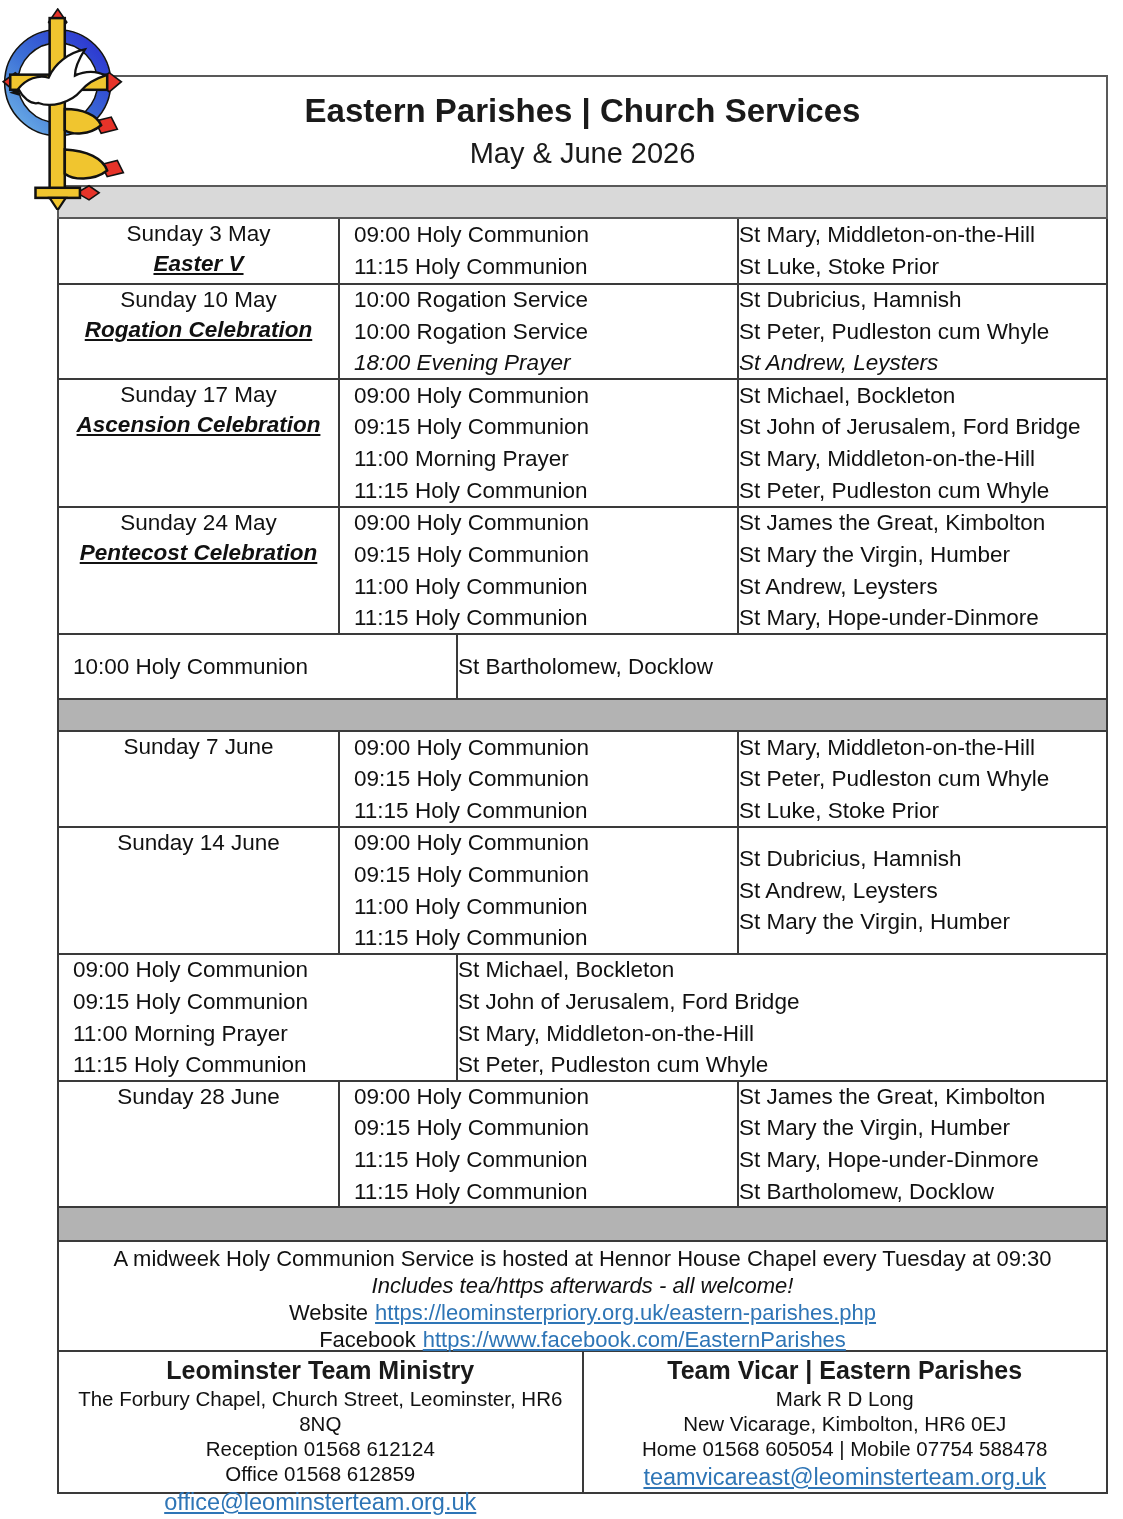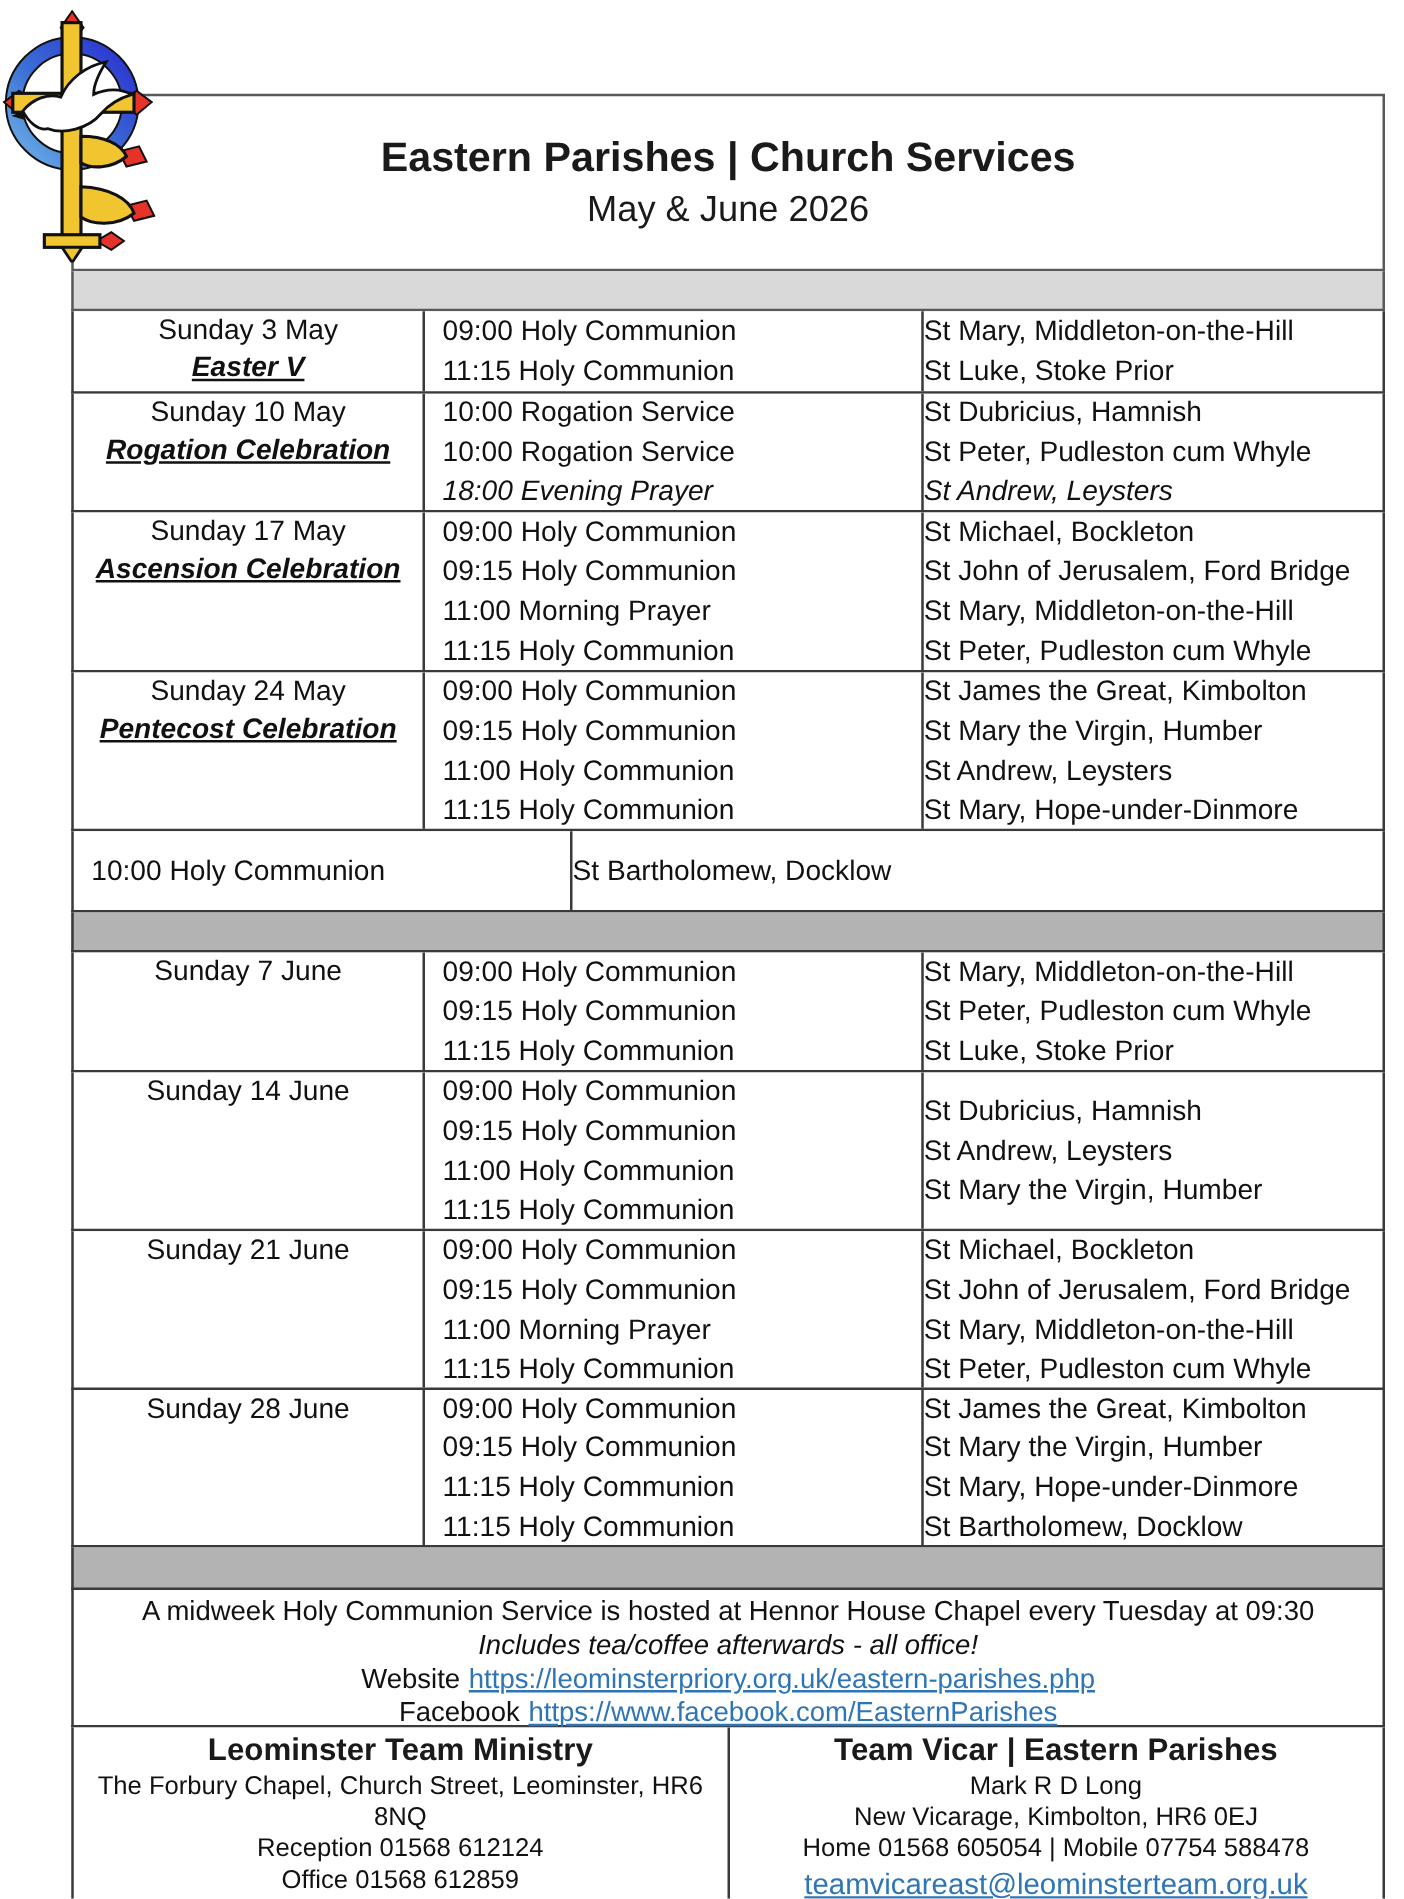--- a/index.html
+++ b/index.html
@@ -1,21 +1,21 @@
 <!DOCTYPE html>
 <html><head>
 <meta charset="utf-8">
 <style>
   html,body{margin:0;padding:0;background:#ffffff;}
   .page{position:relative;width:1123px;height:1519px;background:#fff;
         font-family:"Liberation Sans","DejaVu Sans",sans-serif;color:#111;overflow:hidden;}
   .doc{position:absolute;left:57px;top:75px;width:1051px;}
 
   
-  .header-box{box-sizing:border-box;height:142px;border:2px solid #595959;background:#fff;
+  .header-box{box-sizing:border-box;height:112px;border:2px solid #595959;background:#fff;
               display:flex;flex-direction:column;justify-content:center;align-items:center;}
   .title{font-size:33px;font-weight:bold;color:#1a1a1a;}
   .subtitle{font-size:29px;margin-top:7px;color:#1a1a1a;}
 
   
   .band{box-sizing:border-box;}
   .band-light{height:32px;background:#d9d9d9;border:2px solid #595959;border-top:none;}
   .band-mid{height:32px;background:#b3b3b3;border:2px solid #3a3a3a;border-top:none;}
   .band-mid2{height:34px;background:#b3b3b3;border:2px solid #3a3a3a;border-top:none;}
 
@@ -204,23 +204,20 @@
         <div class="line">11:15 Holy Communion</div>
       </div>
       <div class="c-loc">
         <div class="line">St Dubricius, Hamnish</div>
         <div class="line">St Andrew, Leysters</div>
         <div class="line">St Mary the Virgin, Humber</div>
       </div>
     </div>
 
     <div class="srow h127">
-      <div class="c-date">
-        <div class="date">Sunday 21 June</div>
-      </div>
       <div class="c-svc">
         <div class="line">09:00 Holy Communion</div>
         <div class="line">09:15 Holy Communion</div>
         <div class="line">11:00 Morning Prayer</div>
         <div class="line">11:15 Holy Communion</div>
       </div>
       <div class="c-loc">
         <div class="line">St Michael, Bockleton</div>
         <div class="line">St John of Jerusalem, Ford Bridge</div>
         <div class="line">St Mary, Middleton-on-the-Hill</div>
@@ -243,21 +240,21 @@
         <div class="line">St Mary the Virgin, Humber</div>
         <div class="line">St Mary, Hope-under-Dinmore</div>
         <div class="line">St Bartholomew, Docklow</div>
       </div>
     </div>
 
     <div class="band band-mid2"></div>
 
     <div class="notice">
       <div class="n-bold">A midweek Holy Communion Service is hosted at Hennor House Chapel every Tuesday at 09:30</div>
-      <div class="n-italic">Includes tea/coffee afterwards - all office!</div>
+      <div class="n-italic">Includes tea/https afterwards - all welcome!</div>
       <div class="n-line">
         <span class="lbl">Website</span><a class="link">https://leominsterpriory.org.uk/eastern-parishes.php</a>
       </div>
       <div class="n-line">
         <span class="lbl">Facebook</span><a class="link">https://www.facebook.com/EasternParishes</a>
       </div>
     </div>
 
     <div class="footer">
       <div class="fcol left">

